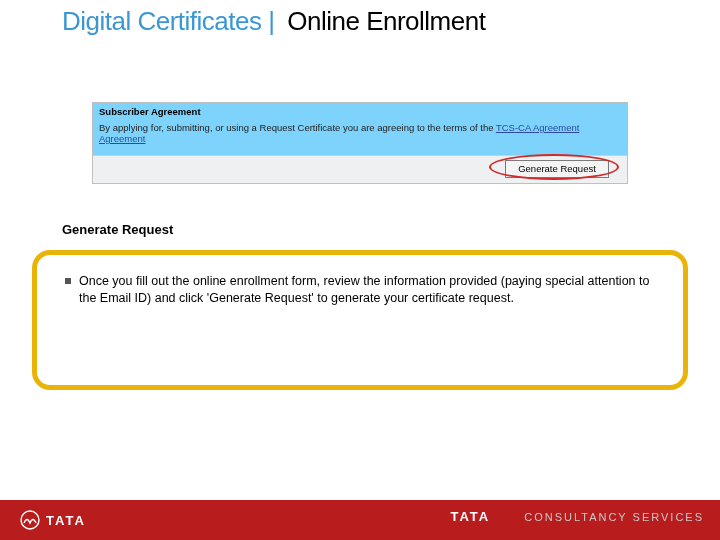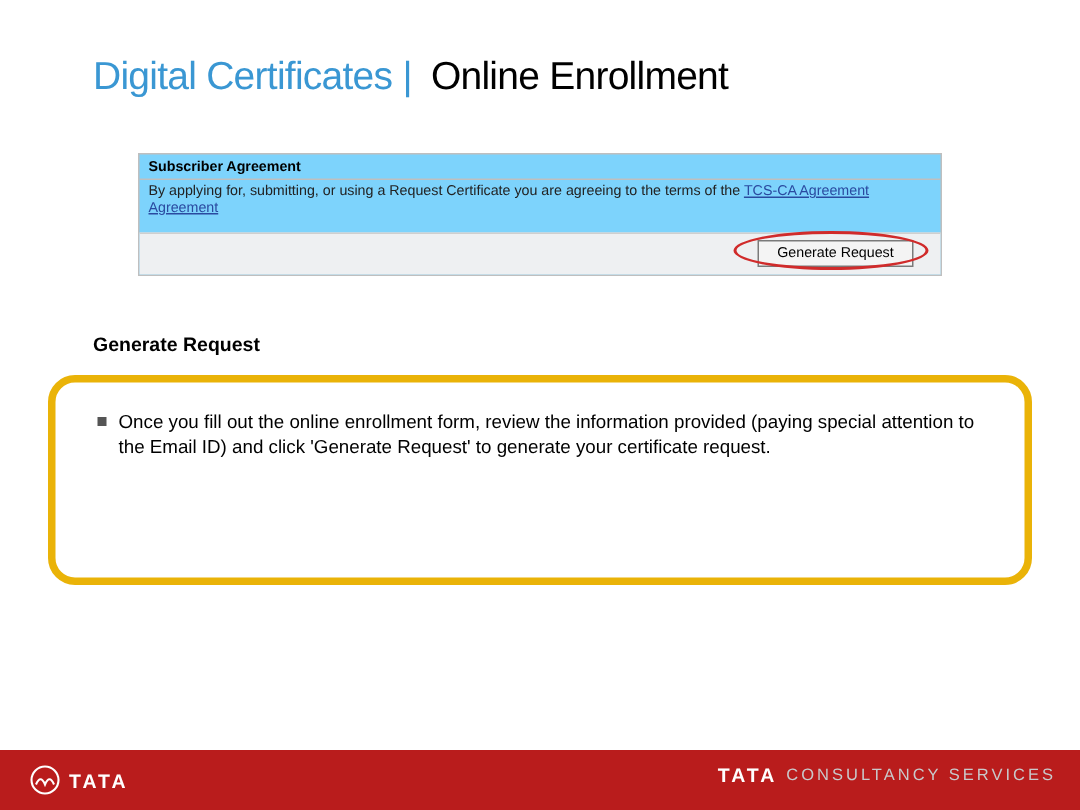--- a/index.html
+++ b/index.html
@@ -1,18 +1,18 @@
 <!DOCTYPE html>
 <html><head>
 <meta charset="utf-8">
 <style>
   * { box-sizing: border-box; margin: 0; padding: 0; }
   html, body { width: 720px; height: 540px; font-family: Verdana, Arial, sans-serif; background: #fff; color: #000; }
   .slide { position: relative; width: 720px; height: 540px; }
-  .title { position: absolute; top: 35px; left: 62px; font-size: 26px; letter-spacing: -0.5px; }
+  .title { position: absolute; top: 6px; left: 62px; font-size: 26px; letter-spacing: -0.5px; }
   .title .t1 { color: #3a97d3; font-family: Impact, "Arial Black", sans-serif; font-weight: 400; }
   .title .t2 { color: #000; font-family: Impact, "Arial Black", sans-serif; font-weight: 400; margin-left: 6px; }
   .screenshot { position: absolute; top: 102px; left: 92px; width: 536px; height: 82px; border: 1px solid #bfbfbf; background: #7dd3fc; }
   .ss-header { border-bottom: 1px solid #bfbfbf; padding: 3px 6px 2px 6px; font-size: 9.5px; color: #000; font-weight: bold; font-family: Arial, sans-serif; }
   .ss-body { padding: 2px 6px; font-size: 9.5px; color: #222; font-family: Arial, sans-serif; }
   .ss-link { color: #2a4aa0; text-decoration: underline; }
   .ss-bar { position: absolute; left: 0; right: 0; bottom: 0; height: 28px; background: #eef0f2; border-top: 1px solid #cfcfcf; }
   .ss-btn { position: absolute; right: 18px; top: 4px; width: 104px; height: 18px; background: #f4f4f4; border: 1px solid #7a7a7a; font-size: 9.5px; text-align: center; line-height: 16px; font-family: Arial, sans-serif; }
   .red-oval { position: absolute; right: 8px; top: -2px; width: 130px; height: 26px; border: 2px solid #d02b2b; border-radius: 50%/50%; pointer-events: none; }
   .section-title { position: absolute; top: 222px; left: 62px; font-size: 13px; font-weight: bold; }
@@ -20,21 +20,21 @@
   .bullet { display: flex; align-items: flex-start; font-size: 12.5px; line-height: 1.35; color: #000; }
   .bullet .sq { width: 6px; height: 6px; background: #555; margin-top: 5px; margin-right: 8px; flex-shrink: 0; }
   .note { font-size: 12.5px; line-height: 1.35; margin-top: 14px; margin-left: 14px; }
   .note b { font-weight: bold; }
   .footer { position: absolute; left: 0; right: 0; bottom: 0; height: 40px; background: #b91c1c; padding-left: 48px; }
   .footer .left-logo { position: absolute; left: 20px; top: 10px; display: flex; align-items: center; }
   .footer .left-logo svg { margin-right: 6px; }
   .footer .left-text { color: #fff; font-weight: bold; font-size: 13px; letter-spacing: 2px; font-family: Arial, sans-serif; }
   .footer .right-logo { position: absolute; right: 16px; top: 9px; display: flex; align-items: center; }
   .footer .right-logo .tata { color: #fff; font-weight: bold; font-size: 13px; letter-spacing: 2px; font-family: Arial, sans-serif; margin-right: 6px; }
-  .footer .right-logo .cs { color: #c9c9cb; font-size: 11px; letter-spacing: 2px; font-family: Arial, sans-serif; }
+  .footer .right-logo .cs { color: #c9c9cb; font-size: 11px; letter-spacing: 2px; font-family: Arial, sans-serif; margin-left: 28px; }
 </style>
 </head>
 <body>
 
 <div class="slide">
 
   <div class="title">
     <span class="t1">Digital Certificates</span>
     <span class="t1">|</span>
     <span class="t2">Online Enrollment</span>

